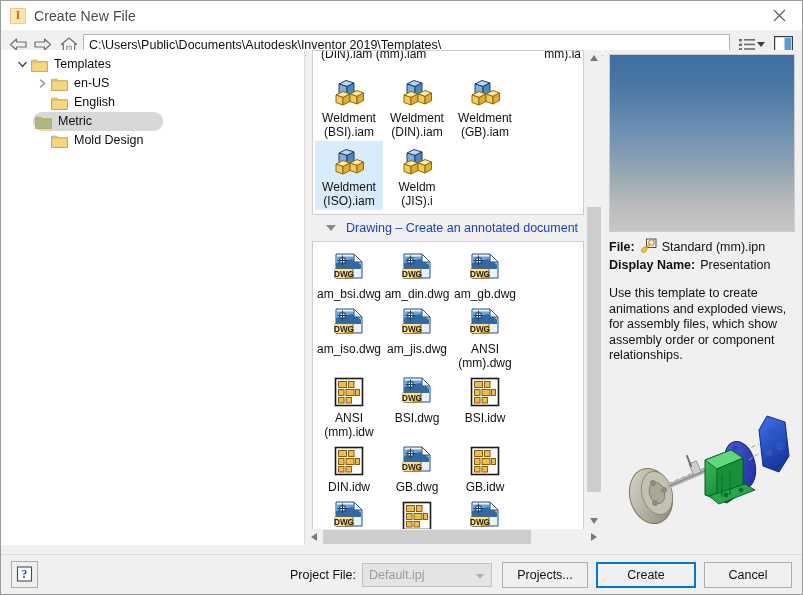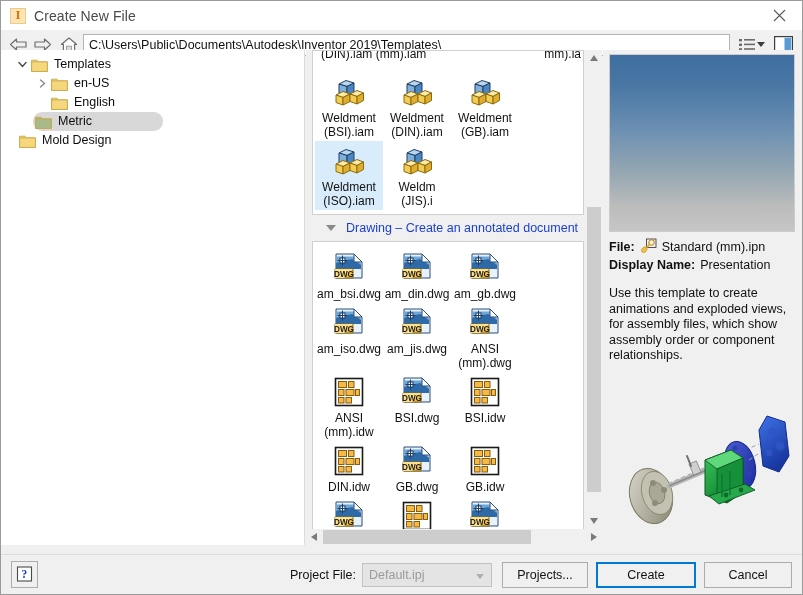--- a/index.html
+++ b/index.html
@@ -397,21 +397,21 @@
             </svg></span>
           <span class="tree-label">English</span>
         </div>
         <div class="tree-row selected" style="width: 130px; margin-left: 32px;">
           <span class="folder-ico" style="margin-left: 2px;"><svg width="17" height="14" viewBox="0 0 17 14">
               <path d="M0.6 2.2 L6 2.2 L7.4 3.9 L16.4 3.9 L16.4 13.4 L0.6 13.4 Z" fill="#a8b98a" stroke="#c8a94a" stroke-width="0.9"></path>
               <path d="M0.6 3.9 L16.4 3.9 L16.4 13.4 L0.6 13.4 Z" fill="#a8b98a" stroke="#c8a94a" stroke-width="0.9"></path>
             </svg></span>
           <span class="tree-label">Metric</span>
         </div>
-        <div class="tree-row" style="">
+        <div class="tree-row" style="padding-left: 32px;">
           <span class="tw-expander"></span>
           <span class="folder-ico"><svg width="17" height="14" viewBox="0 0 17 14">
               <path d="M0.6 2.2 L6 2.2 L7.4 3.9 L16.4 3.9 L16.4 13.4 L0.6 13.4 Z" fill="#f6d77e" stroke="#c8a94a" stroke-width="0.9"></path>
               <path d="M0.6 3.9 L16.4 3.9 L16.4 13.4 L0.6 13.4 Z" fill="#f6d77e" stroke="#c8a94a" stroke-width="0.9"></path>
             </svg></span>
           <span class="tree-label">Mold Design</span>
         </div>
       </div>
 
     <div id="list-panel">

